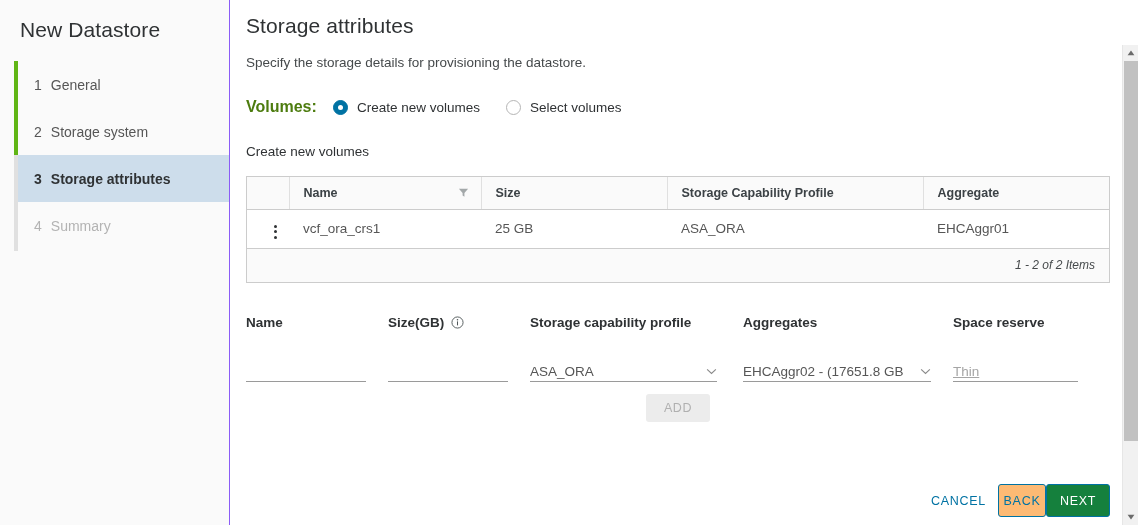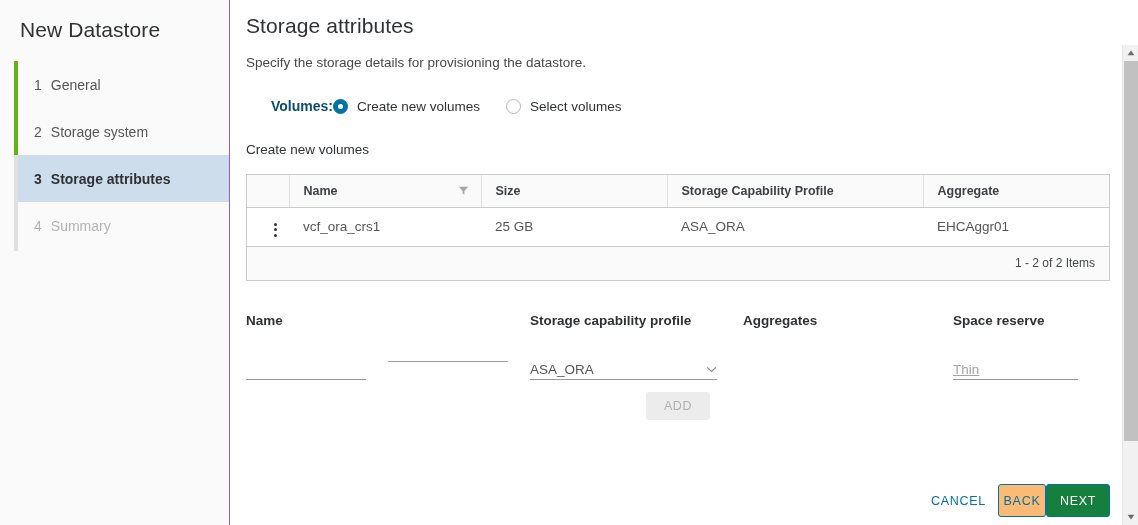--- a/index.html
+++ b/index.html
@@ -98,25 +98,24 @@
     margin-top: 17px;
   }
 
   
   .volumes-row {
     display: flex;
     align-items: center;
     margin-top: 28px;
   }
   .volumes-label {
-    font-size: 14px;
+    font-size: 16px;
     font-weight: 700;
-    color: #0c4a6e;
+    color: #4d7c0f;
     width: 87px;
-    text-align: right;
   }
   .radio-opt {
     display: flex;
     align-items: center;
     font-size: 13.5px;
     color: #2f3234;
     margin-right: 26px;
     cursor: pointer;
   }
   .radio {
@@ -192,20 +191,21 @@
   .kebab i { width: 3px; height: 3px; background: #2f3234; border-radius: 50%; display: block; }
   .table-footer {
     height: 33px;
     background: #fafafa;
     display: flex;
     align-items: center;
     justify-content: flex-end;
     padding-right: 14px;
     font-size: 12px;
     color: #45494b;
+    font-style: italic;
   }
 
   
   .form-grid {
     margin-top: 31px;
     display: flex;
     width: 864px;
   }
   .fld { display: flex; flex-direction: column; }
   .fld-name      { width: 142px; }
@@ -442,39 +442,57 @@
       <div class="form-grid">
 
         <div class="fld fld-name">
           <span class="fld-label">Name</span>
           <div class="input-line blank">
             <span class="val"></span>
           </div>
         </div>
 
         <div class="fld fld-size">
+          <span class="fld-label">
+            <span>Size(GB)</span>
+            <span class="info-icon">
+              <svg width="13" height="13" viewBox="0 0 14 14">
+                <circle cx="7" cy="7" r="6" fill="none" stroke="#4f5658" stroke-width="1"></circle>
+                <circle cx="7" cy="4.1" r="0.85" fill="#4f5658"></circle>
+                <rect x="6.45" y="5.8" width="1.1" height="4.3" fill="#4f5658"></rect>
+              </svg>
+            </span>
+          </span>
           <div class="input-line blank">
             <span class="val"></span>
           </div>
         </div>
 
         <div class="fld fld-scp">
           <span class="fld-label">Storage capability profile</span>
           <div class="input-line select scp-sel">
             <span class="val">ASA_ORA</span>
             <span class="chevron">
               <svg width="11" height="7" viewBox="0 0 12 8">
                   <path d="M1 1.6L6 6.3l5-4.7" fill="none" stroke="#8a8a8a" stroke-width="1.3"></path>
                 </svg>
             </span>
           </div>
         </div>
 
         <div class="fld fld-aggr">
           <span class="fld-label">Aggregates</span>
+          <div class="input-line select aggr-sel">
+            <span class="val">EHCAggr02 - (17651.8 GB</span>
+            <span class="chevron">
+              <svg width="11" height="7" viewBox="0 0 12 8">
+                  <path d="M1 1.6L6 6.3l5-4.7" fill="none" stroke="#8a8a8a" stroke-width="1.3"></path>
+                </svg>
+            </span>
+          </div>
         </div>
 
         <div class="fld fld-space">
           <span class="fld-label">Space reserve</span>
           <div class="input-line space-line">
             <span class="placeholder">Thin</span>
           </div>
         </div>
 
       </div>

